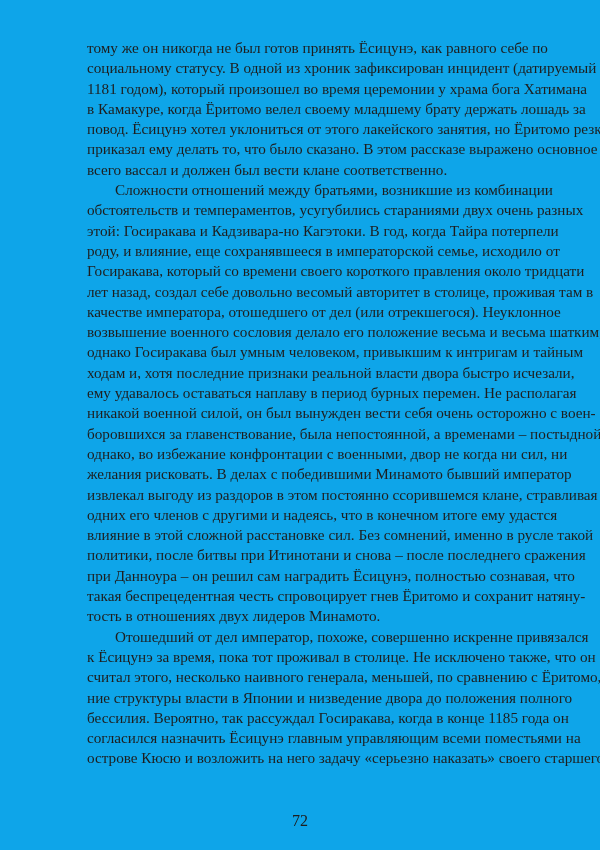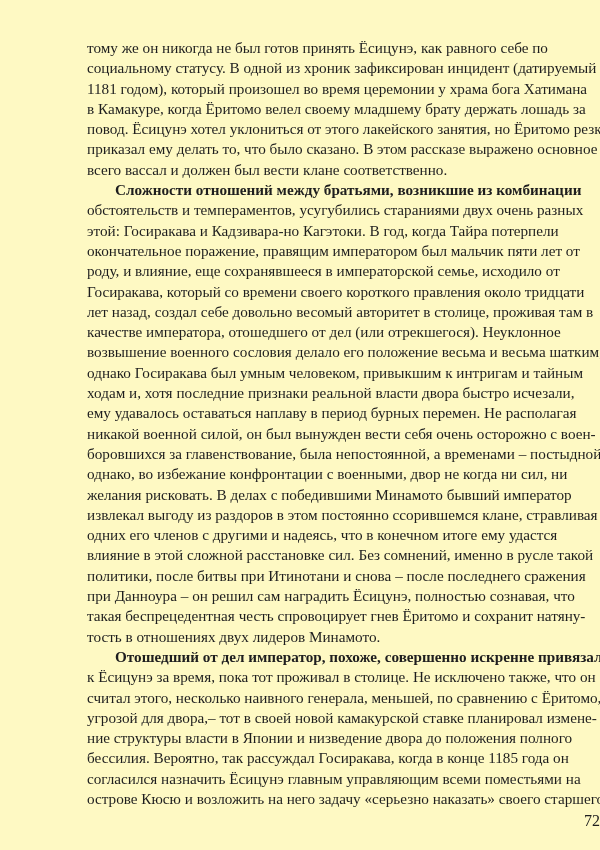--- a/index.html
+++ b/index.html
@@ -1,32 +1,32 @@
 <!DOCTYPE html>
 <html><head>
 <meta charset="utf-8">
 <style>
   html, body { margin: 0; padding: 0; }
   body {
     width: 600px; height: 850px; background: #ffffff; position: relative; overflow: hidden;
     font-family: "Liberation Serif", "DejaVu Serif", serif; color: #1e1e1e;
   }
-  .page { position: absolute; left: 0; top: 0; width: 600px; height: 850px; background: #fef9c3; }
+  .page { position: absolute; left: 0; top: 0; width: 600px; height: 850px; background: #0ea5e9; }
   .text {
     position: absolute; left: 87px; top: 38px; width: 460px;
     font-size: 15.2px; line-height: 20.3px;
   }
   .line {
     display: block; white-space: nowrap; text-align: justify; text-align-last: justify;
     height: 20.3px; overflow: visible;
   }
-  .line.indent { padding-left: 28px; font-weight: bold; }
+  .line.indent { padding-left: 28px; }
   .line.last { text-align-last: left; }
   .pagenum {
-    position: absolute; left: 0; width: 600px; top: 812px; text-align: right;
+    position: absolute; left: 0; width: 600px; top: 812px; text-align: center;
     font-size: 16px;
   }
 </style>
 </head>
 <body>
 
 <div class="page">
   <div class="text" id="text">
       <div>
         <span class="line">тому же он никогда не был готов принять Ёсицунэ, как равного себе по</span>
@@ -34,21 +34,20 @@
         <span class="line">1181 годом), который произошел во время церемонии у храма бога Хатимана</span>
         <span class="line">в Камакуре, когда Ёритомо велел своему младшему брату держать лошадь за</span>
         <span class="line">повод. Ёсицунэ хотел уклониться от этого лакейского занятия, но Ёритомо резко</span>
         <span class="line">приказал ему делать то, что было сказано. В этом рассказе выражено основное</span>
         <span class="line last">всего вассал и должен был вести клане соответственно.</span>
       </div>
       <div>
         <span class="line indent">Сложности отношений между братьями, возникшие из комбинации</span>
         <span class="line">обстоятельств и темпераментов, усугубились стараниями двух очень разных</span>
         <span class="line">этой: Госиракава и Кадзивара-но Кагэтоки. В год, когда Тайра потерпели</span>
-        <span class="line">окончательное поражение, правящим императором был мальчик пяти лет от</span>
         <span class="line">роду, и влияние, еще сохранявшееся в императорской семье, исходило от</span>
         <span class="line">Госиракава, который со времени своего короткого правления около тридцати</span>
         <span class="line">лет назад, создал себе довольно весомый авторитет в столице, проживая там в</span>
         <span class="line">качестве императора, отошедшего от дел (или отрекшегося). Неуклонное</span>
         <span class="line">возвышение военного сословия делало его положение весьма и весьма шатким,</span>
         <span class="line">однако Госиракава был умным человеком, привыкшим к интригам и тайным</span>
         <span class="line">ходам и, хотя последние признаки реальной власти двора быстро исчезали,</span>
         <span class="line">ему удавалось оставаться наплаву в период бурных перемен. Не располагая</span>
         <span class="line">никакой военной силой, он был вынужден вести себя очень осторожно с воен-</span>
         <span class="line">боровшихся за главенствование, была непостоянной, а временами – постыдной,</span>
@@ -59,21 +58,20 @@
         <span class="line">влияние в этой сложной расстановке сил. Без сомнений, именно в русле такой</span>
         <span class="line">политики, после битвы при Итинотани и снова – после последнего сражения</span>
         <span class="line">при Данноура – он решил сам наградить Ёсицунэ, полностью сознавая, что</span>
         <span class="line">такая беспрецедентная честь спровоцирует гнев Ёритомо и сохранит натяну-</span>
         <span class="line last">тость в отношениях двух лидеров Минамото.</span>
       </div>
       <div>
         <span class="line indent">Отошедший от дел император, похоже, совершенно искренне привязался</span>
         <span class="line">к Ёсицунэ за время, пока тот проживал в столице. Не исключено также, что он</span>
         <span class="line">считал этого, несколько наивного генерала, меньшей, по сравнению с Ёритомо,</span>
-        <span class="line">угрозой для двора,– тот в своей новой камакурской ставке планировал измене-</span>
         <span class="line">ние структуры власти в Японии и низведение двора до положения полного</span>
         <span class="line">бессилия. Вероятно, так рассуждал Госиракава, когда в конце 1185 года он</span>
         <span class="line">согласился назначить Ёсицунэ главным управляющим всеми поместьями на</span>
         <span class="line">острове Кюсю и возложить на него задачу «серьезно наказать» своего старшего</span>
       </div>
     </div>
   <div class="pagenum">72</div>
 </div>
 
 </body></html>

